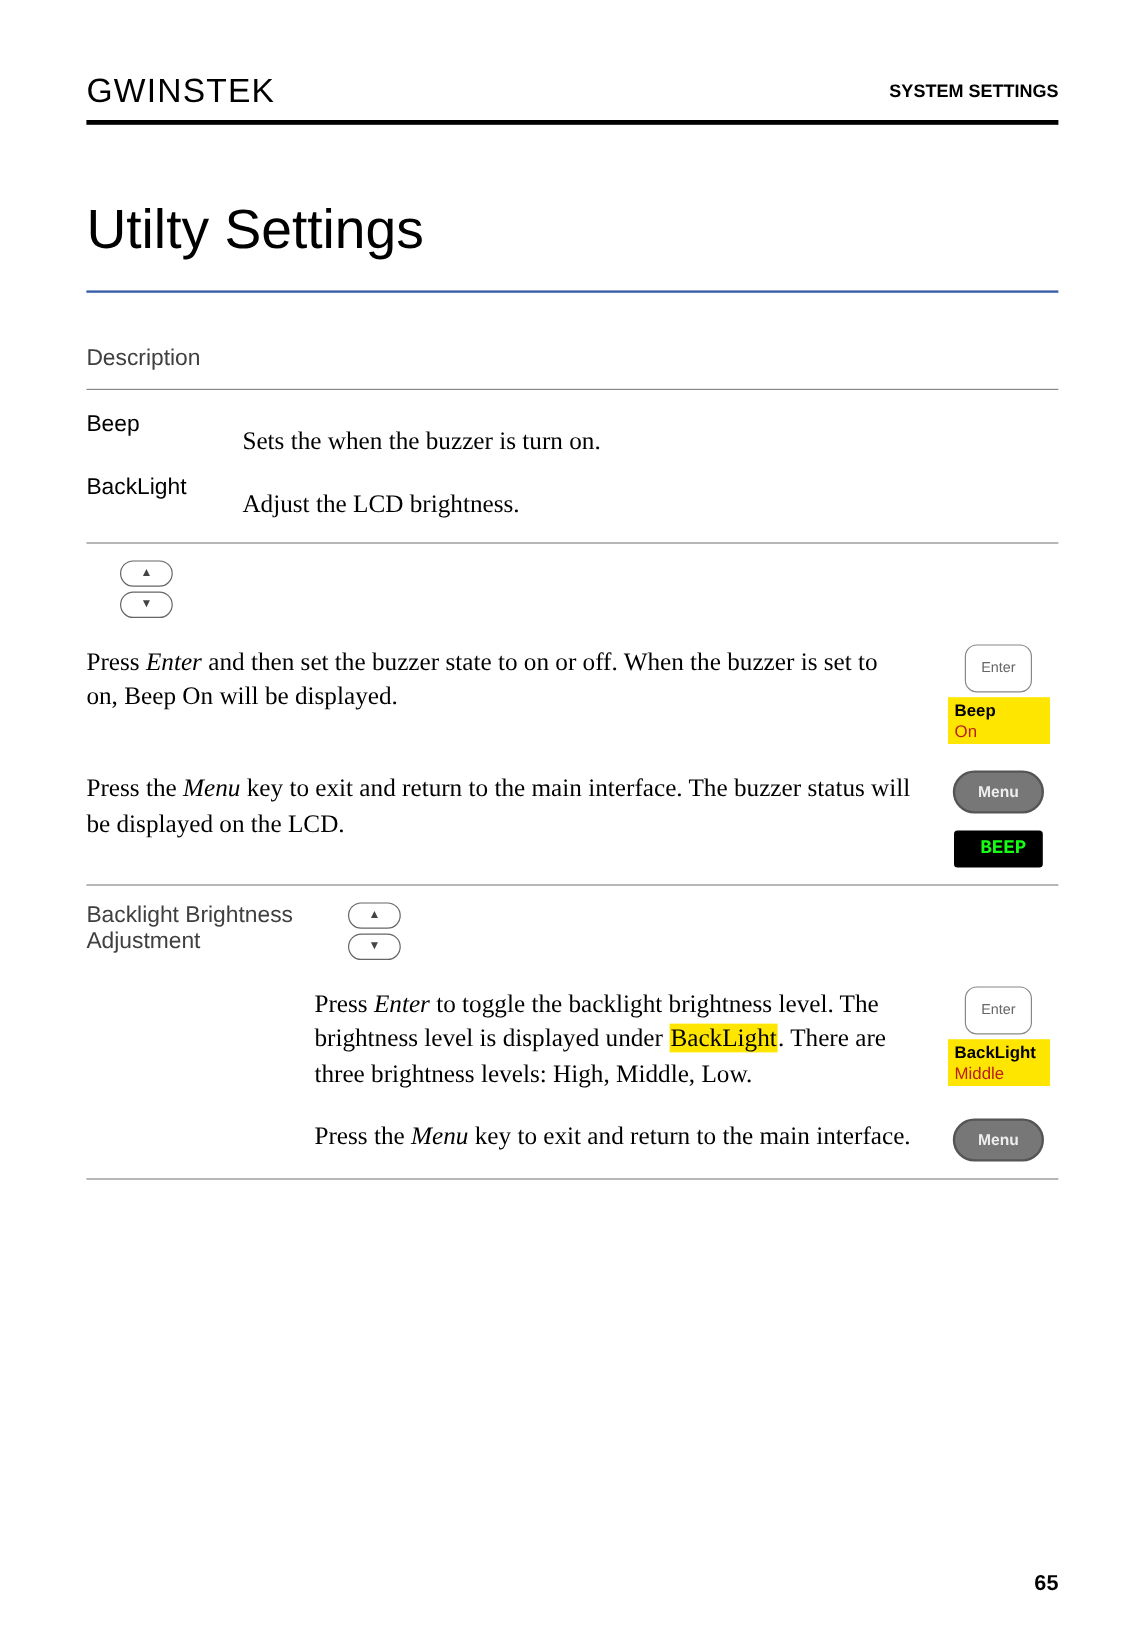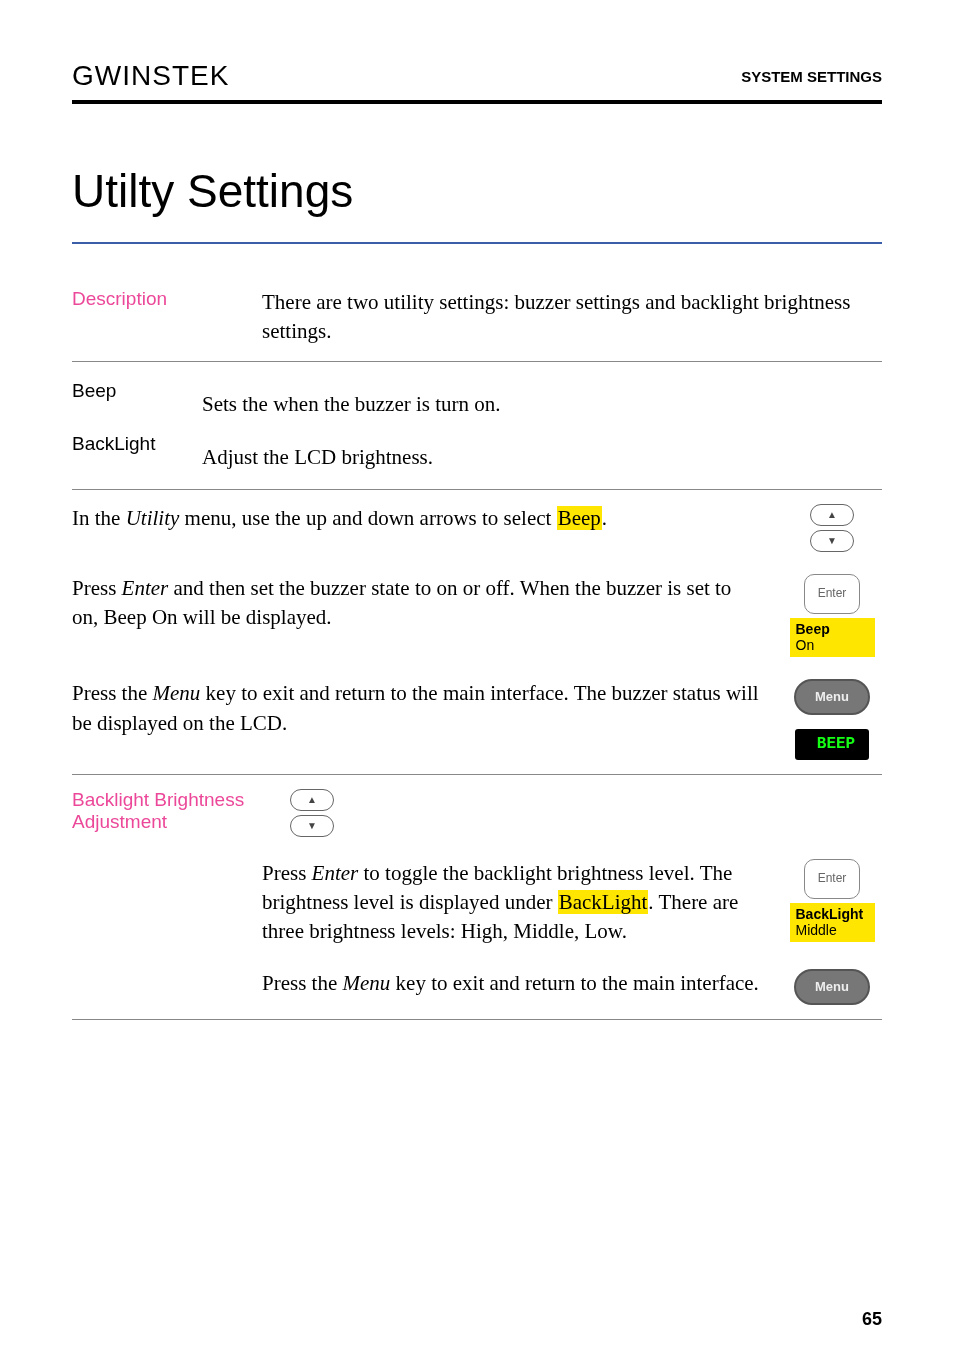--- a/index.html
+++ b/index.html
@@ -42,21 +42,21 @@
   .section {
     display: flex;
     border-bottom: 1px solid #888;
     padding: 14px 0;
   }
   .left-col {
     width: 190px;
     flex-shrink: 0;
     font-family: 'Segoe UI', Arial, sans-serif;
     font-size: 19px;
-    color: #ec4899;
+    color: #404040;
   }
   .right-col {
     flex: 1;
     font-size: 21px;
     line-height: 1.4;
     display: flex;
     flex-direction: column;
     gap: 22px;
   }
   .desc-text { font-size: 21px; line-height: 1.4; }
@@ -120,21 +120,21 @@
     font-weight: bold;
     color: #eee;
   }
   .lcd-chip {
     font-family: Arial, sans-serif;
     font-size: 14px;
     line-height: 1.2;
     text-align: left;
   }
   .lcd-chip.yellow { background: #ffe600; padding: 3px 6px; width: 85px; }
-  .lcd-chip .orange-text { color: #000000; }
+  .lcd-chip .orange-text { color: #b91c1c; }
   .lcd-chip .black-text { color: #000; font-weight: bold; }
   .beep-inline {
     display: inline-block;
     background: #000;
     color: #15ff15;
     font-family: 'Courier New', monospace;
     font-weight: bold;
     font-size: 16px;
     padding: 4px 14px 4px 22px;
     border-radius: 3px;
@@ -153,44 +153,38 @@
 
 <div class="header">
   <div class="logo">GWINSTEK</div>
   <div class="header-right">SYSTEM SETTINGS</div>
 </div>
 
 <div class="page-title">Utilty Settings</div>
 
 <div class="section">
   <div class="left-col">Description</div>
-  <div class="right-col">
-    <div class="desc-text">There are two utility settings: buzzer settings and backlight brightness settings.</div>
-  </div>
 </div>
 
 <div class="section">
   <div class="right-col" style="gap:8px;">
     <div class="setting-row">
       <div class="setting-label">Beep</div>
       <div class="setting-val">Sets the when the buzzer is turn on.</div>
     </div>
     <div class="setting-row">
       <div class="setting-label">BackLight</div>
       <div class="setting-val">Adjust the LCD brightness.</div>
     </div>
   </div>
 </div>
 
 <div class="section">
   <div class="right-col">
     <div class="step">
-      <div class="step-text">
-        <span>In the </span><span class="italic">Utility</span><span> menu, use the up and down arrows to select </span><span class="hl-yellow">Beep</span><span>.</span>
-      </div>
       <div class="step-graphic">
         <div class="arrow-btn">▲</div>
         <div class="arrow-btn">▼</div>
       </div>
     </div>
     <div class="step">
       <div class="step-text">
         <span>Press </span><span class="italic">Enter</span><span> and then set the buzzer state to on or off. When the buzzer is set to on, Beep On will be displayed.</span>
       </div>
       <div class="step-graphic">

